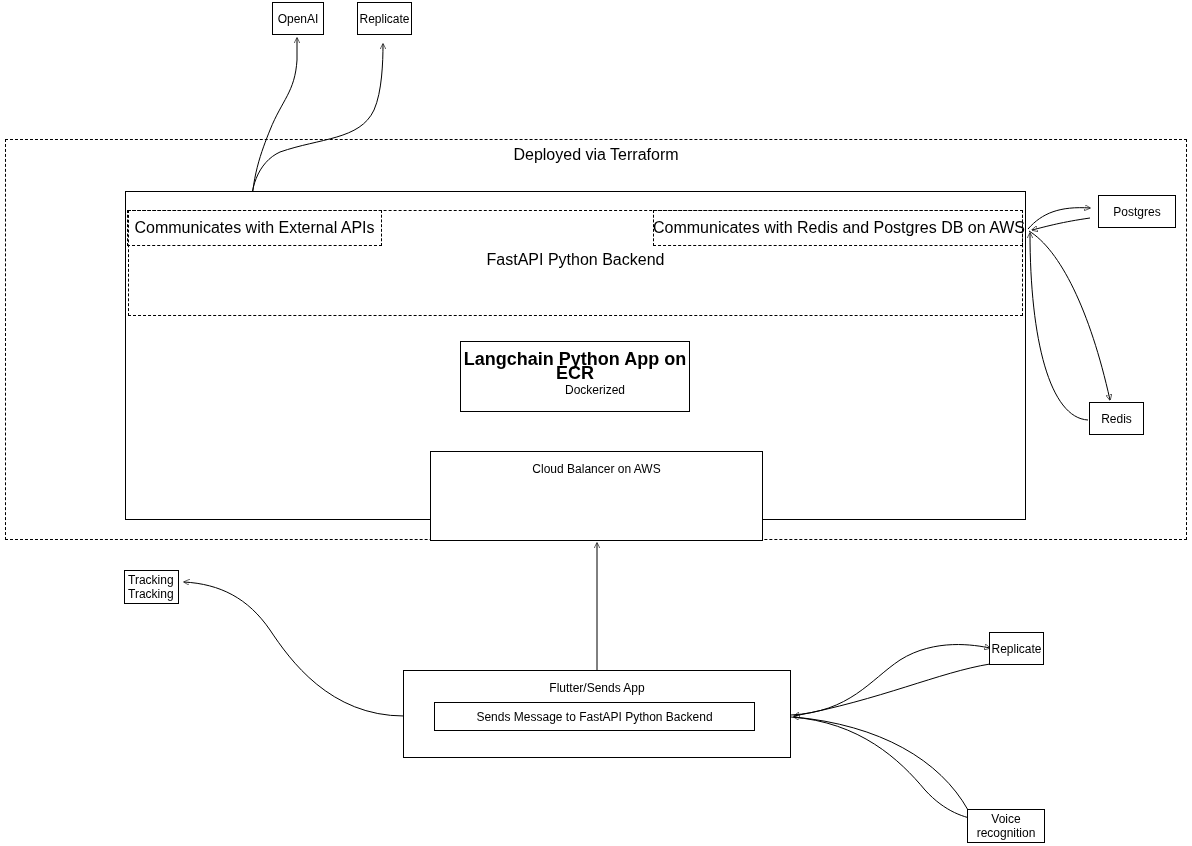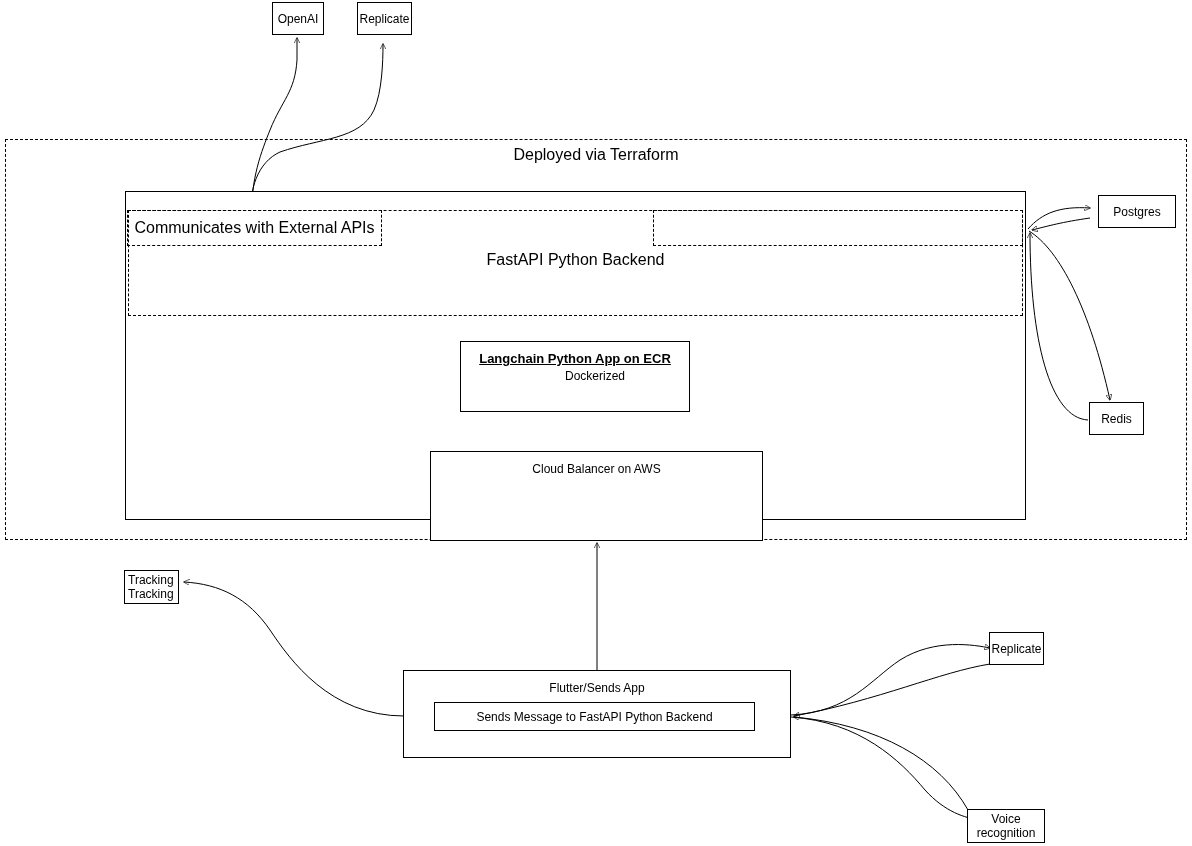--- a/index.html
+++ b/index.html
@@ -45,22 +45,21 @@
   .dashed-label {
     position: absolute;
     font-size: 16px;
     line-height: 14px;
     color: #000000;
     text-align: center;
     white-space: nowrap;
   }
   .bold-title {
     font-weight: bold;
-    font-size: 13px;
-    text-decoration: underline;
+    font-size: 18px;
   }
   svg.edges {
     position: absolute;
     left: 0;
     top: 0;
     width: 1192px;
     height: 846px;
     pointer-events: none;
     overflow: visible;
   }
@@ -136,20 +135,21 @@
   <div style="position:absolute; left:125px; top:191px; width:901px; height:329px;
               box-sizing:border-box; border:1.6px solid #000000; background:#ffffff;"></div>
 
   <div class="dashed" style="left:128px; top:210px; width:895px; height:106px;"></div>
   <div class="dashed-label" style="left:128px; top:253px; width:895px;">FastAPI Python Backend</div>
 
   <div class="dashed" style="left:127px; top:210px; width:255px; height:36px;"></div>
   <div class="dashed-label" style="left:127px; top:221px; width:255px;">Communicates with External APIs</div>
 
   <div class="dashed" style="left:653px; top:210px; width:370px; height:36px;"></div>
+  <div class="dashed-label" style="left:653px; top:221px; width:370px;">Communicates with Redis and Postgres DB on AWS</div>
 
   <div class="node node-top" style="left:460px; top:341px; width:230px; height:71px; padding-top:10px;">
     <span class="stack">
       <span class="bold-title">Langchain Python App on ECR</span>
       <span style="margin-top:3px;margin-left:40px;">Dockerized</span>
     </span>
   </div>
 
   <div class="node node-top" style="left:430px; top:451px; width:333px; height:90px; padding-top:10px; border-width:1.6px;">
     <span>Cloud Balancer on AWS</span>

